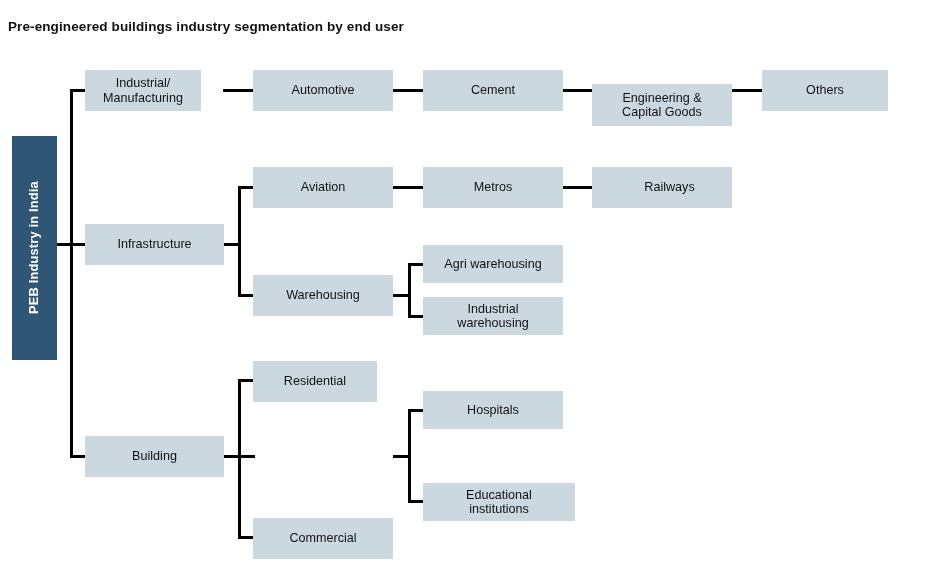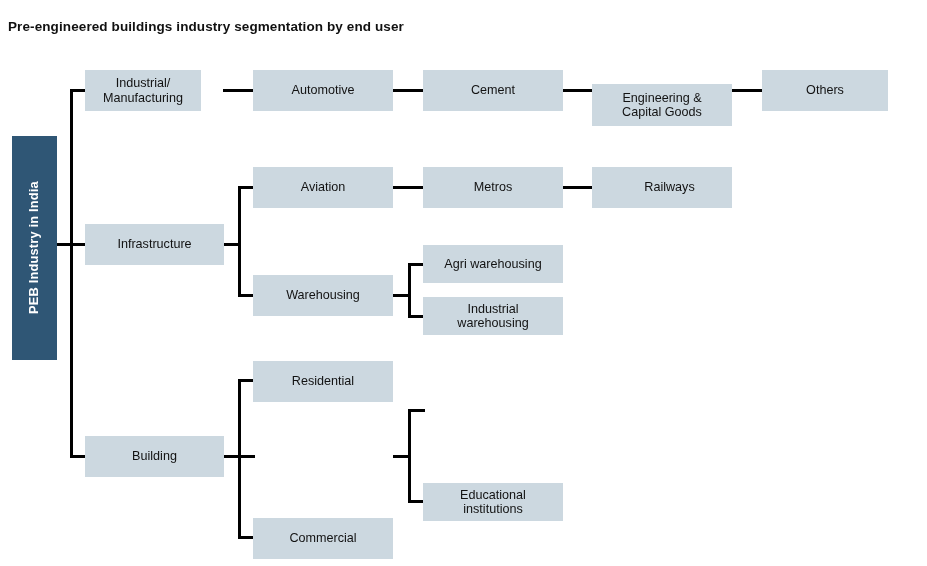--- a/index.html
+++ b/index.html
@@ -131,20 +131,21 @@
   <div class="node" style="left:423px; top:167px; width:140px; height:41px;">Metros</div>
   <div class="node" style="left:592px; top:167px; width:140px; height:41px;padding-left:19px;">Railways</div>
   <div class="node" style="left:253px; top:275px; width:140px; height:41px;">Warehousing</div>
   <div class="node" style="left:423px; top:245px; width:140px; height:38px;">Agri warehousing</div>
   <div class="node" style="left:423px; top:297px; width:140px; height:38px; flex-direction:column;">
     <span>Industrial</span>
     <span>warehousing</span>
   </div>
 
   <div class="node" style="left:85px; top:436px; width:139px; height:41px;">Building</div>
-  <div class="node" style="left:253px; top:361px; width:140px; height:41px;">Residential</div>
+  <div class="node" style="left:253px; top:361px; width:124px; height:41px;">Residential</div>
   <div class="node" style="left:253px; top:518px; width:140px; height:41px;">Commercial</div>
-  <div class="node" style="left:423px; top:483px; width:140px; height:38px; flex-direction:column;">
+  <div class="node" style="left:423px; top:391px; width:140px; height:38px;">Hospitals</div>
+  <div class="node" style="left:423px; top:483px; width:152px; height:38px; flex-direction:column;">
     <span>Educational</span>
     <span>institutions</span>
   </div>
 
 </div>
 
 </body></html>

